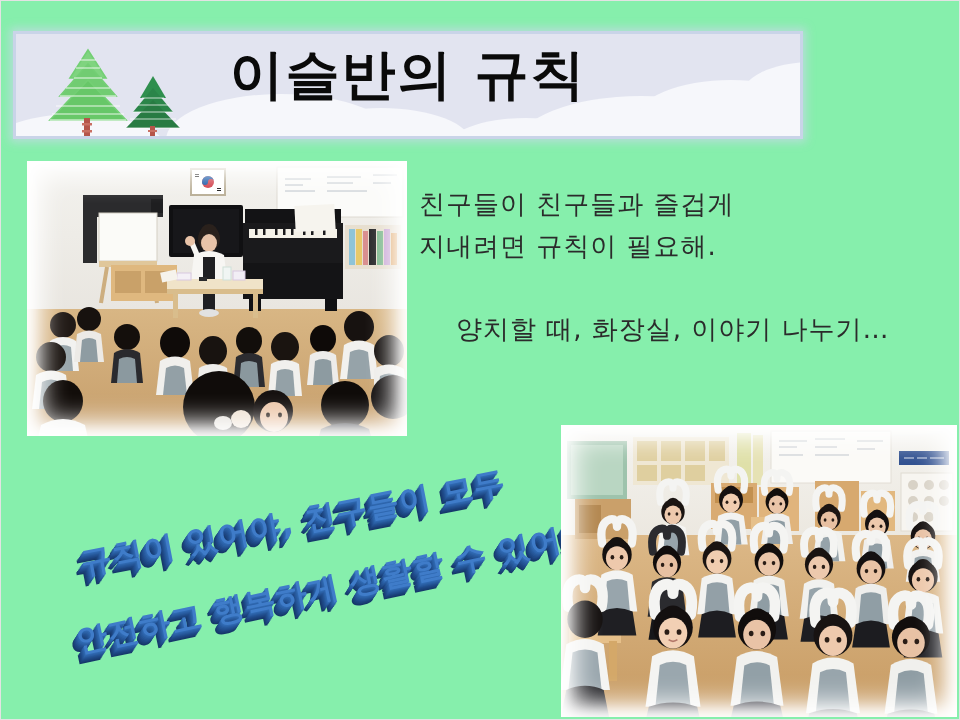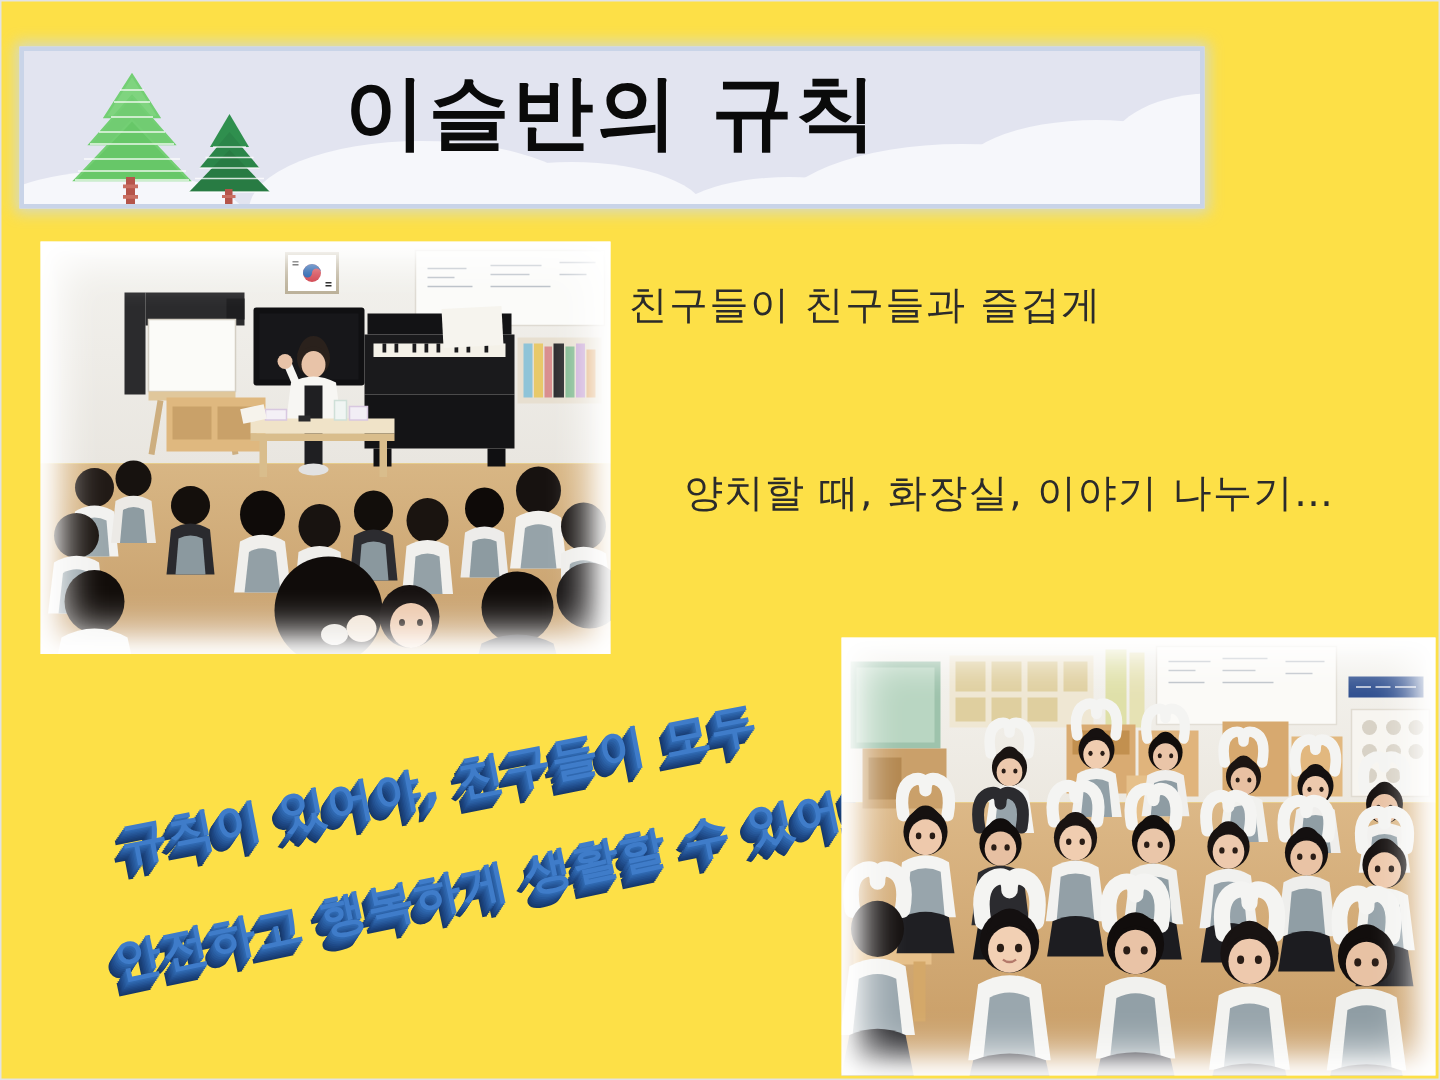--- a/index.html
+++ b/index.html
@@ -7,21 +7,21 @@
     padding: 0;
     background: #ffffff;
   }
   body {
     font-family: "DejaVu Sans", "Liberation Sans", sans-serif;
   }
   #slide {
     position: relative;
     width: 960px;
     height: 720px;
-    background: #fde047;
+    background: #86efac;
     overflow: hidden;
     box-sizing: border-box;
     border: 1px solid #e3e3e3;
   }
 
   
   #title-banner {
     position: absolute;
     left: 12px;
     top: 30px;
@@ -379,20 +379,21 @@
           </g>
         </g>
       </svg>
     </div>
     <div class="feather"></div>
     <div class="feather2"></div>
   </div>
 
   <div class="body-text" id="text-group-1">
     <div>친구들이 친구들과 즐겁게</div>
+    <div>지내려면 규칙이 필요해.</div>
   </div>
 
   <div class="body-text" id="text-group-2">
     <div>양치할 때, 화장실, 이야기 나누기…</div>
   </div>
 
   <div id="wordart">
     <div class="wa-line" id="wa-line-1">규칙이 있어야, 친구들이 모두</div>
     <div class="wa-line" id="wa-line-2">안전하고 행복하게 생활할 수 있어!</div>
   </div>

